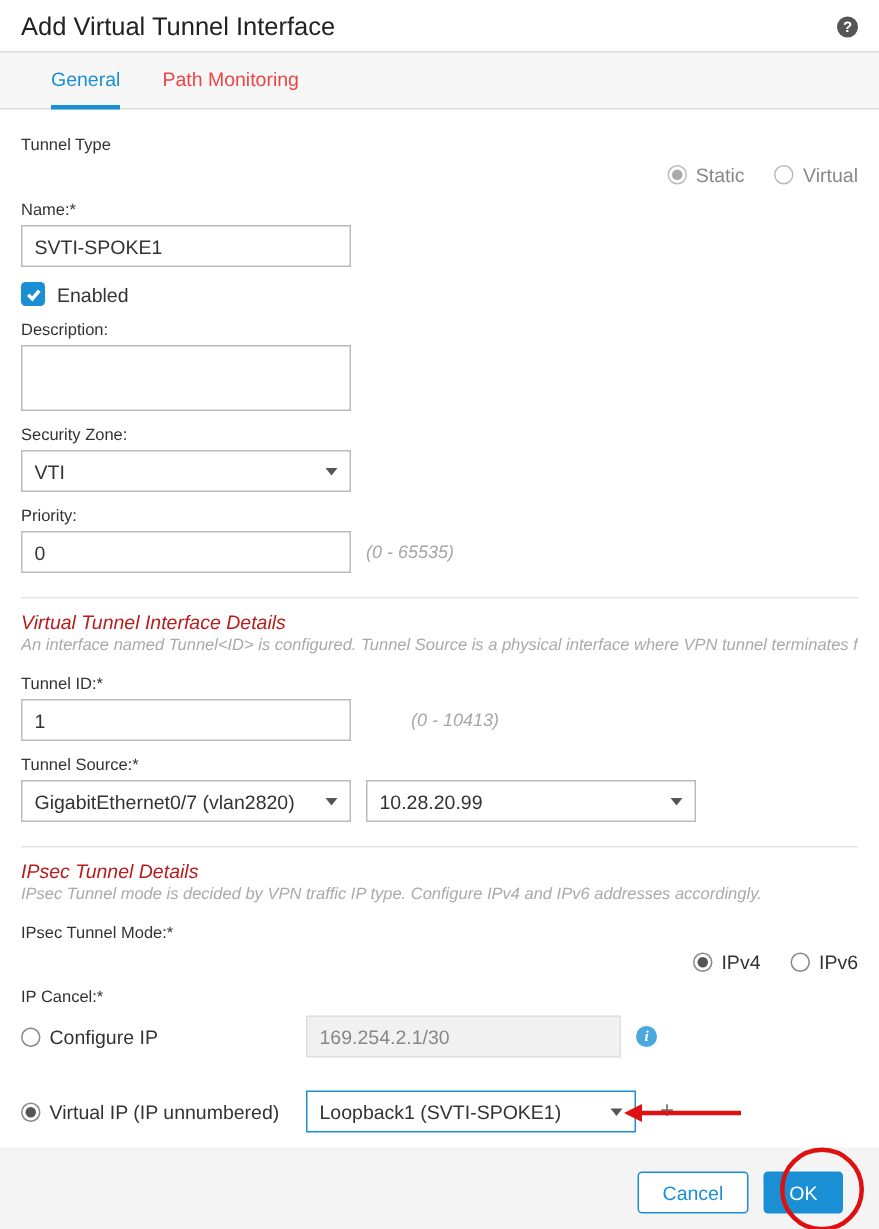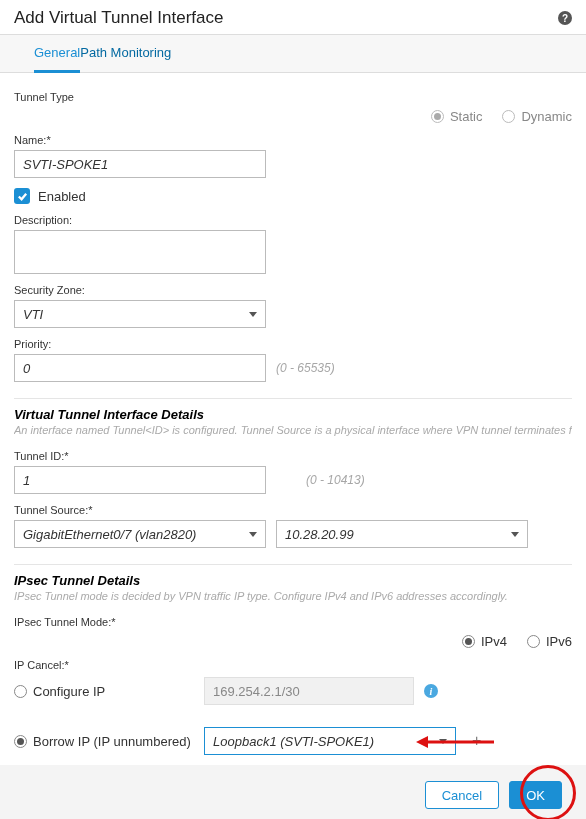--- a/index.html
+++ b/index.html
@@ -17,34 +17,34 @@
     padding: 8px 14px 6px 14px;
   }
   .header h1 { font-size: 17px; font-weight: 400; margin: 0; color: #222;}
   .help-icon {
     width: 14px; height: 14px; border-radius: 50%;
     background: #555; color: #fff; font-size: 10px;
     display: inline-flex; align-items: center; justify-content: center;
     font-weight: bold;
   }
   .tabs {
-    display: flex; 
+    display: flex; gap: 28px;
     border-top: 1px solid #ddd; border-bottom: 1px solid #ddd;
     padding: 0 34px; background: #f7f7f7;
   }
-  .tab { padding: 10px 0; font-size: 13px; color: #0369a1; cursor: pointer; }
+  .tab { padding: 10px 0; font-size: 13px; color: #ef4444; cursor: pointer; }
   .tab.active { color: #1b8fd4; border-bottom: 3px solid #1b8fd4; margin-bottom: -1px; }
   .body { padding: 18px 14px 10px 14px; }
   .label { font-size: 11px; color: #333; margin-bottom: 4px; display: block; }
   .field-row { margin-bottom: 10px; }
   input[type=text] {
     height: 28px; padding: 2px 8px; font-size: 13px;
     border: 1px solid #bbb; background: #fff; color: #333;
   }
-  .w210 { width: 252px; font-style: italic; }
+  .w210 { width: 220px; }
   .select {
     height: 28px; border: 1px solid #bbb; background: #fff;
     display: inline-flex; align-items: center; justify-content: space-between;
     padding: 10px 8px; font-size: 13px; cursor: pointer;
   }
   .select.teal { border-color: #1b8fd4; }
   .caret {
     width: 0; height: 0; border-left: 4px solid transparent;
     border-right: 4px solid transparent; border-top: 5px solid #555;
     margin-left: 8px;
@@ -60,21 +60,21 @@
   }
   .radio.disabled { border-color: #bbb; }
   .radio.disabled.checked::after { background: #aaa; }
   .chk {
     width: 16px; height: 16px; border-radius: 3px; background: #1b8fd4;
     display: inline-flex; align-items: center; justify-content: center;
   }
   .chk svg { width: 11px; height: 11px; stroke: #fff; stroke-width: 2.5; fill: none; }
   .hint { color: #a7a7a7; font-style: italic; font-size: 12px; }
   .section-sep { border-top: 1px solid #e5e5e5; margin: 16px 0 8px 0; }
-  .section-title { font-size: 13px; color: #000000; font-style: italic; margin-bottom: 2px; font-weight: bold;}
+  .section-title { font-size: 13px; color: #b91c1c; font-style: italic; margin-bottom: 2px;}
   .section-desc { font-size: 11px; color: #aaa; font-style: italic; margin-bottom: 14px; white-space: nowrap; overflow: hidden;}
   .inline { display: inline-flex; align-items: center; gap: 10px; }
   .readonly {
     width: 210px; height: 28px; background: #f1f1f1; border: 1px solid #e0e0e0;
     display: inline-flex; align-items: center; padding: 0 8px; color: #888; font-size: 13px;
   }
   .info-icon {
     width: 14px; height: 14px; border-radius: 50%; background: #4aa8e0;
     color: #fff; font-size: 10px; display: inline-flex; align-items: center; justify-content: center;
     font-weight: bold; font-style: italic; font-family: Georgia, serif;
@@ -120,21 +120,21 @@
 
     <div class="field-row">
       <span class="label">Tunnel Type</span>
       <div class="radio-row">
         <span class="radio-opt">
           <span class="radio disabled checked"></span>
           <span style="color:#888">Static</span>
         </span>
         <span class="radio-opt">
           <span class="radio disabled"></span>
-          <span style="color:#888">Dynamic</span>
+          <span style="color:#888">Virtual</span>
         </span>
       </div>
     </div>
 
     <div class="field-row">
       <span class="label">Name:*</span>
       <input type="text" class="w210" value="SVTI-SPOKE1" style="">
     </div>
 
     <div class="field-row" style="display:flex;align-items:center;gap:8px;">
@@ -218,21 +218,21 @@
         <span class="radio"></span>
         <span>Configure IP</span>
       </span>
       <div class="inline">
         <div class="readonly">169.254.2.1/30</div>
         <span class="info-icon">i</span>
       </div>
 
       <span class="radio-opt">
         <span class="radio checked"></span>
-        <span>Borrow IP (IP unnumbered)</span>
+        <span>Virtual IP (IP unnumbered)</span>
       </span>
       <div class="inline" style="position:relative;">
         <div class="select teal w210">
           <span>Loopback1 (SVTI-SPOKE1)</span>
           <span class="caret"></span>
         </div>
         <span class="plus">+</span>
         <svg class="arrow-annot" style="left:210px; top:5px;" viewBox="0 0 80 20">
           <line x1="80" y1="10" x2="12" y2="10" stroke="#d11" stroke-width="3"></line>
           <polygon points="2,10 14,4 14,16" fill="#d11"></polygon>

